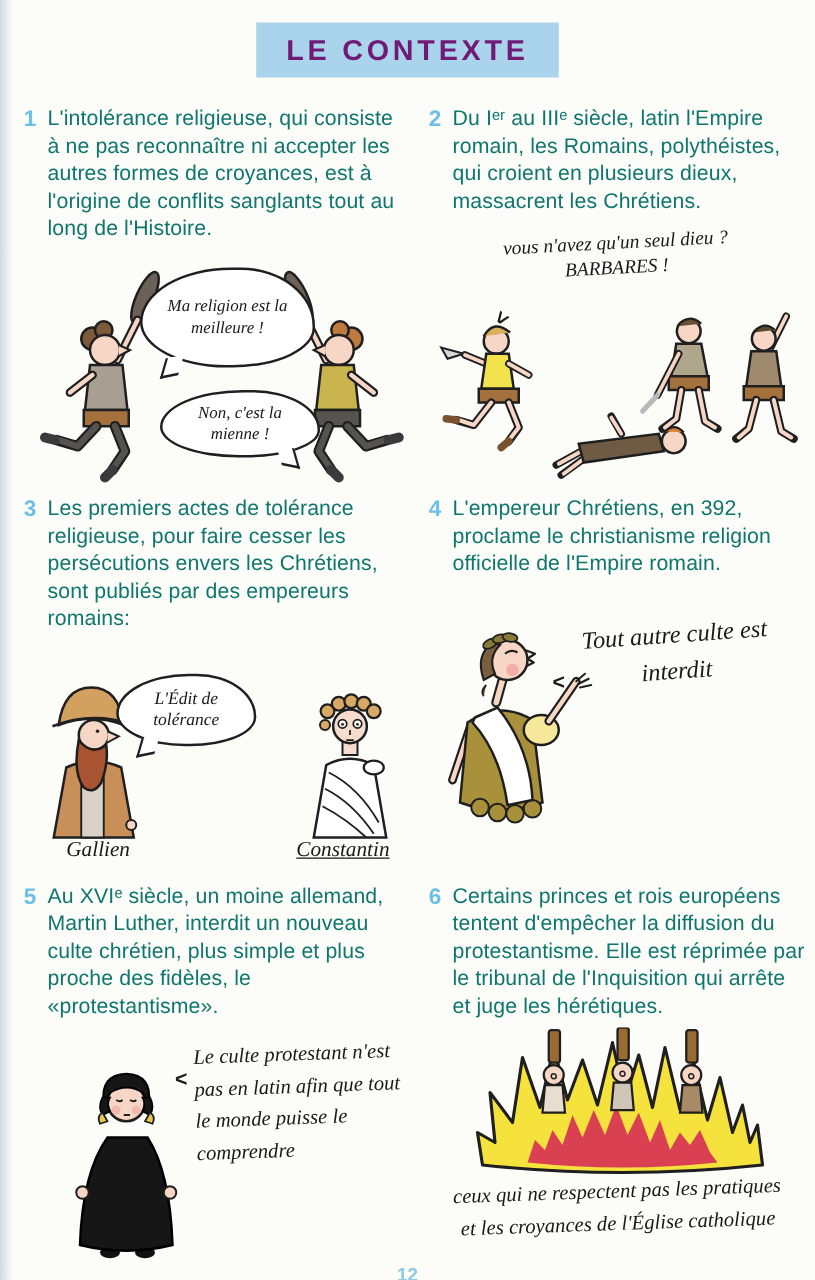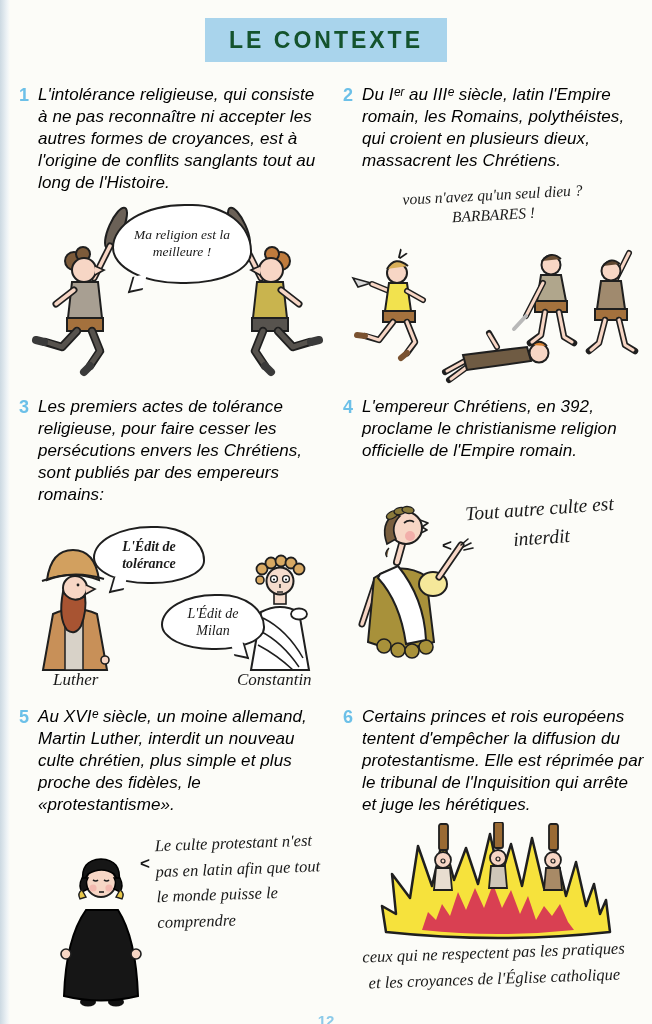--- a/index.html
+++ b/index.html
@@ -7,33 +7,32 @@
     width:652px;height:1024px;position:relative;overflow:hidden;
     background:#fcfcf8;
     font-family:"Liberation Sans","DejaVu Sans",sans-serif;
   }
   .page-edge{
     position:absolute;left:0;top:0;width:10px;height:1024px;
     background:linear-gradient(90deg,#ccd9e2,#eef3f6 70%,rgba(246,248,249,0));
   }
   .banner{
     position:absolute;top:18px;left:50%;transform:translateX(-50%);
-    background:#a9d4ec;color:#14532d;
+    background:#a9d4ec;color:#701a75;
     font-weight:bold;font-size:23px;letter-spacing:3px;
     padding:9px 24px 8px 24px;white-space:nowrap;
   }
   .sec{position:absolute;display:flex;gap:9px;}
   .sec .num{
     color:#6cc0e8;font-weight:bold;font-size:18px;line-height:1.25;
     min-width:13px;text-align:right;flex:0 0 auto;
   }
   .sec .body-text{
-    width:284px;font-size:17px;line-height:1.29;color:#000000;
+    width:284px;font-size:17px;line-height:1.29;color:#0f766e;
     letter-spacing:0.1px;
-    font-style:italic;
   }
   .hand{
     font-family:"Liberation Serif","DejaVu Serif",serif;
     font-style:italic;color:#191919;
   }
   .bubble{
     position:absolute;background:#fff;border:2px solid #1f1f1f;
     display:flex;align-items:center;justify-content:center;text-align:center;
     padding:6px 10px;box-sizing:border-box;
     border-radius:55% 45% 50% 52% / 58% 62% 42% 48%;
@@ -62,21 +61,21 @@
 <div class="sec" style="left:16px;top:84px;">
   <div class="num">1</div>
   <div class="body-text">L'intolérance religieuse, qui consiste à ne pas reconnaître ni accepter les autres formes de croyances, est à l'origine de conflits sanglants tout au long de l'Histoire.</div>
 </div>
 
 <div class="sec" style="left:340px;top:84px;">
   <div class="num">2</div>
   <div class="body-text">Du Iᵉʳ au IIIᵉ siècle, latin l'Empire romain, les Romains, polythéistes, qui croient en plusieurs dieux, massacrent les Chrétiens.</div>
 </div>
 
-<div class="ill" style="left:20px;top:198px;width:315px;height:185px;">
+<div class="ill" style="left:20px;top:208px;width:315px;height:185px;">
   <svg width="315" height="185" viewBox="0 0 315 185">
 
     <g>
       <ellipse cx="96" cy="30" rx="7" ry="22" transform="rotate(24 96 30)" fill="#6b6157" stroke="#1f1f1f" stroke-width="2"></ellipse>
       <line x1="74" y1="80" x2="90" y2="48" stroke="#1f1f1f" stroke-width="7" stroke-linecap="round"></line>
       <line x1="74" y1="80" x2="90" y2="48" stroke="#f7d6c5" stroke-width="3.5" stroke-linecap="round"></line>
       <circle cx="54" cy="63" r="9" fill="#7d5b3a" stroke="#1f1f1f" stroke-width="2"></circle>
       <circle cx="63" cy="56" r="7" fill="#7d5b3a" stroke="#1f1f1f" stroke-width="2"></circle>
       <circle cx="64" cy="72" r="12" fill="#f7d6c5" stroke="#1f1f1f" stroke-width="2"></circle>
       <path d="M75 68 l9 4 -9 5" fill="#f7d6c5" stroke="#1f1f1f" stroke-width="1.7"></path>
@@ -106,20 +105,21 @@
       <path d="M47 120 h36 v13 h-36 z" fill="#57534e" stroke="#1f1f1f" stroke-width="2"></path>
       <polyline points="57,133 42,149 25,144" fill="none" stroke="#1f1f1f" stroke-width="8.5" stroke-linecap="round" stroke-linejoin="round"></polyline>
       <polyline points="57,133 42,149 27,144" fill="none" stroke="#56524d" stroke-width="5" stroke-linecap="round" stroke-linejoin="round"></polyline>
       <polyline points="72,133 80,153 70,168" fill="none" stroke="#1f1f1f" stroke-width="8.5" stroke-linecap="round" stroke-linejoin="round"></polyline>
       <polyline points="72,133 80,153 71,166" fill="none" stroke="#56524d" stroke-width="5" stroke-linecap="round" stroke-linejoin="round"></polyline>
       <line x1="24" y1="144" x2="16" y2="142" stroke="#3a3a3a" stroke-width="8" stroke-linecap="round"></line>
       <line x1="70" y1="168" x2="64" y2="174" stroke="#3a3a3a" stroke-width="8" stroke-linecap="round"></line>
     </g>
   </svg>
   <div class="bubble hand tail-bl" style="left:92px;top:6px;width:140px;height:80px;">Ma religion est la meilleure !</div>
+  <div class="bubble hand tail-br" style="left:108px;top:104px;width:128px;height:54px;">Non, c'est la mienne !</div>
 </div>
 
 <div class="ill" style="left:345px;top:183px;width:300px;height:207px;">
   <div class="caption hand" style="left:48px;top:2px;width:200px;font-size:15.5px;line-height:1.3;transform:rotate(-3deg);">vous n'avez qu'un seul dieu ? BARBARES !</div>
   <div class="pointer" style="left:52px;top:62px;transform:rotate(-55deg);">&lt;</div>
   <svg width="300" height="150" viewBox="0 0 300 150" style="position:absolute;left:0;top:56px;">
 
     <g>
       <path d="M26 44 l-18 -5 l5 9 z" fill="#d8d8d8" stroke="#1f1f1f" stroke-width="1.6"></path>
       <line x1="44" y1="52" x2="27" y2="45" stroke="#1f1f1f" stroke-width="6" stroke-linecap="round"></line>
@@ -217,24 +217,23 @@
       <line x1="265" y1="66" x2="265" y2="70" stroke="#1f1f1f" stroke-width="1.4"></line>
       <line x1="262" y1="74" x2="268" y2="74" stroke="#1f1f1f" stroke-width="1.4"></line>
       <circle cx="247" cy="51" r="5.5" fill="#d8a963" stroke="#1f1f1f" stroke-width="1.8"></circle>
       <circle cx="256" cy="45" r="5.5" fill="#d8a963" stroke="#1f1f1f" stroke-width="1.8"></circle>
       <circle cx="266" cy="43" r="5.5" fill="#d8a963" stroke="#1f1f1f" stroke-width="1.8"></circle>
       <circle cx="276" cy="45" r="5.5" fill="#d8a963" stroke="#1f1f1f" stroke-width="1.8"></circle>
       <circle cx="284" cy="51" r="5.5" fill="#d8a963" stroke="#1f1f1f" stroke-width="1.8"></circle>
       <circle cx="245" cy="62" r="4" fill="#d8a963" stroke="#1f1f1f" stroke-width="1.6"></circle>
     </g>
   </svg>
-  <div class="bubble hand tail-bl" style="left:78px;top:8px;width:112px;height:58px;font-size:14px;font-weight:bold;">L'Édit de tolérance</div>
-  <div class="bubble hand tail-br" style="left:146px;top:76px;width:104px;height:56px;font-size:14px;">L'Édit de Milan</div>
-  <div class="name-label hand" style="left:38px;top:152px;">Luther</div>
-  <div class="name-label hand" style="left:222px;top:152px;">Constantin</div>
+  <div class="bubble hand tail-bl" style="left:78px;top:21px;width:112px;height:58px;font-size:14px;">L'Édit de tolérance</div>
+  <div class="name-label hand" style="left:38px;top:152px;">Gallien</div>
+  <div class="name-label hand" style="left:222px;top:152px;text-decoration:underline;">Constantin</div>
 </div>
 
 <div class="ill" style="left:340px;top:480px;width:305px;height:215px;">
   <svg width="150" height="215" viewBox="0 0 150 215" style="position:absolute;left:0;top:2px;">
     <g>
       <line x1="36" y1="100" x2="22" y2="142" stroke="#1f1f1f" stroke-width="7" stroke-linecap="round"></line>
       <line x1="36" y1="100" x2="22" y2="142" stroke="#f7d6c5" stroke-width="3.5" stroke-linecap="round"></line>
       <path d="M34 96 Q60 78 86 94 L94 160 Q60 172 28 160 Z" fill="#a8913a" stroke="#1f1f1f" stroke-width="2"></path>
       <circle cx="44" cy="164" r="7" fill="#a8913a" stroke="#1f1f1f" stroke-width="1.6"></circle>
       <circle cx="58" cy="168" r="7" fill="#a8913a" stroke="#1f1f1f" stroke-width="1.6"></circle>

